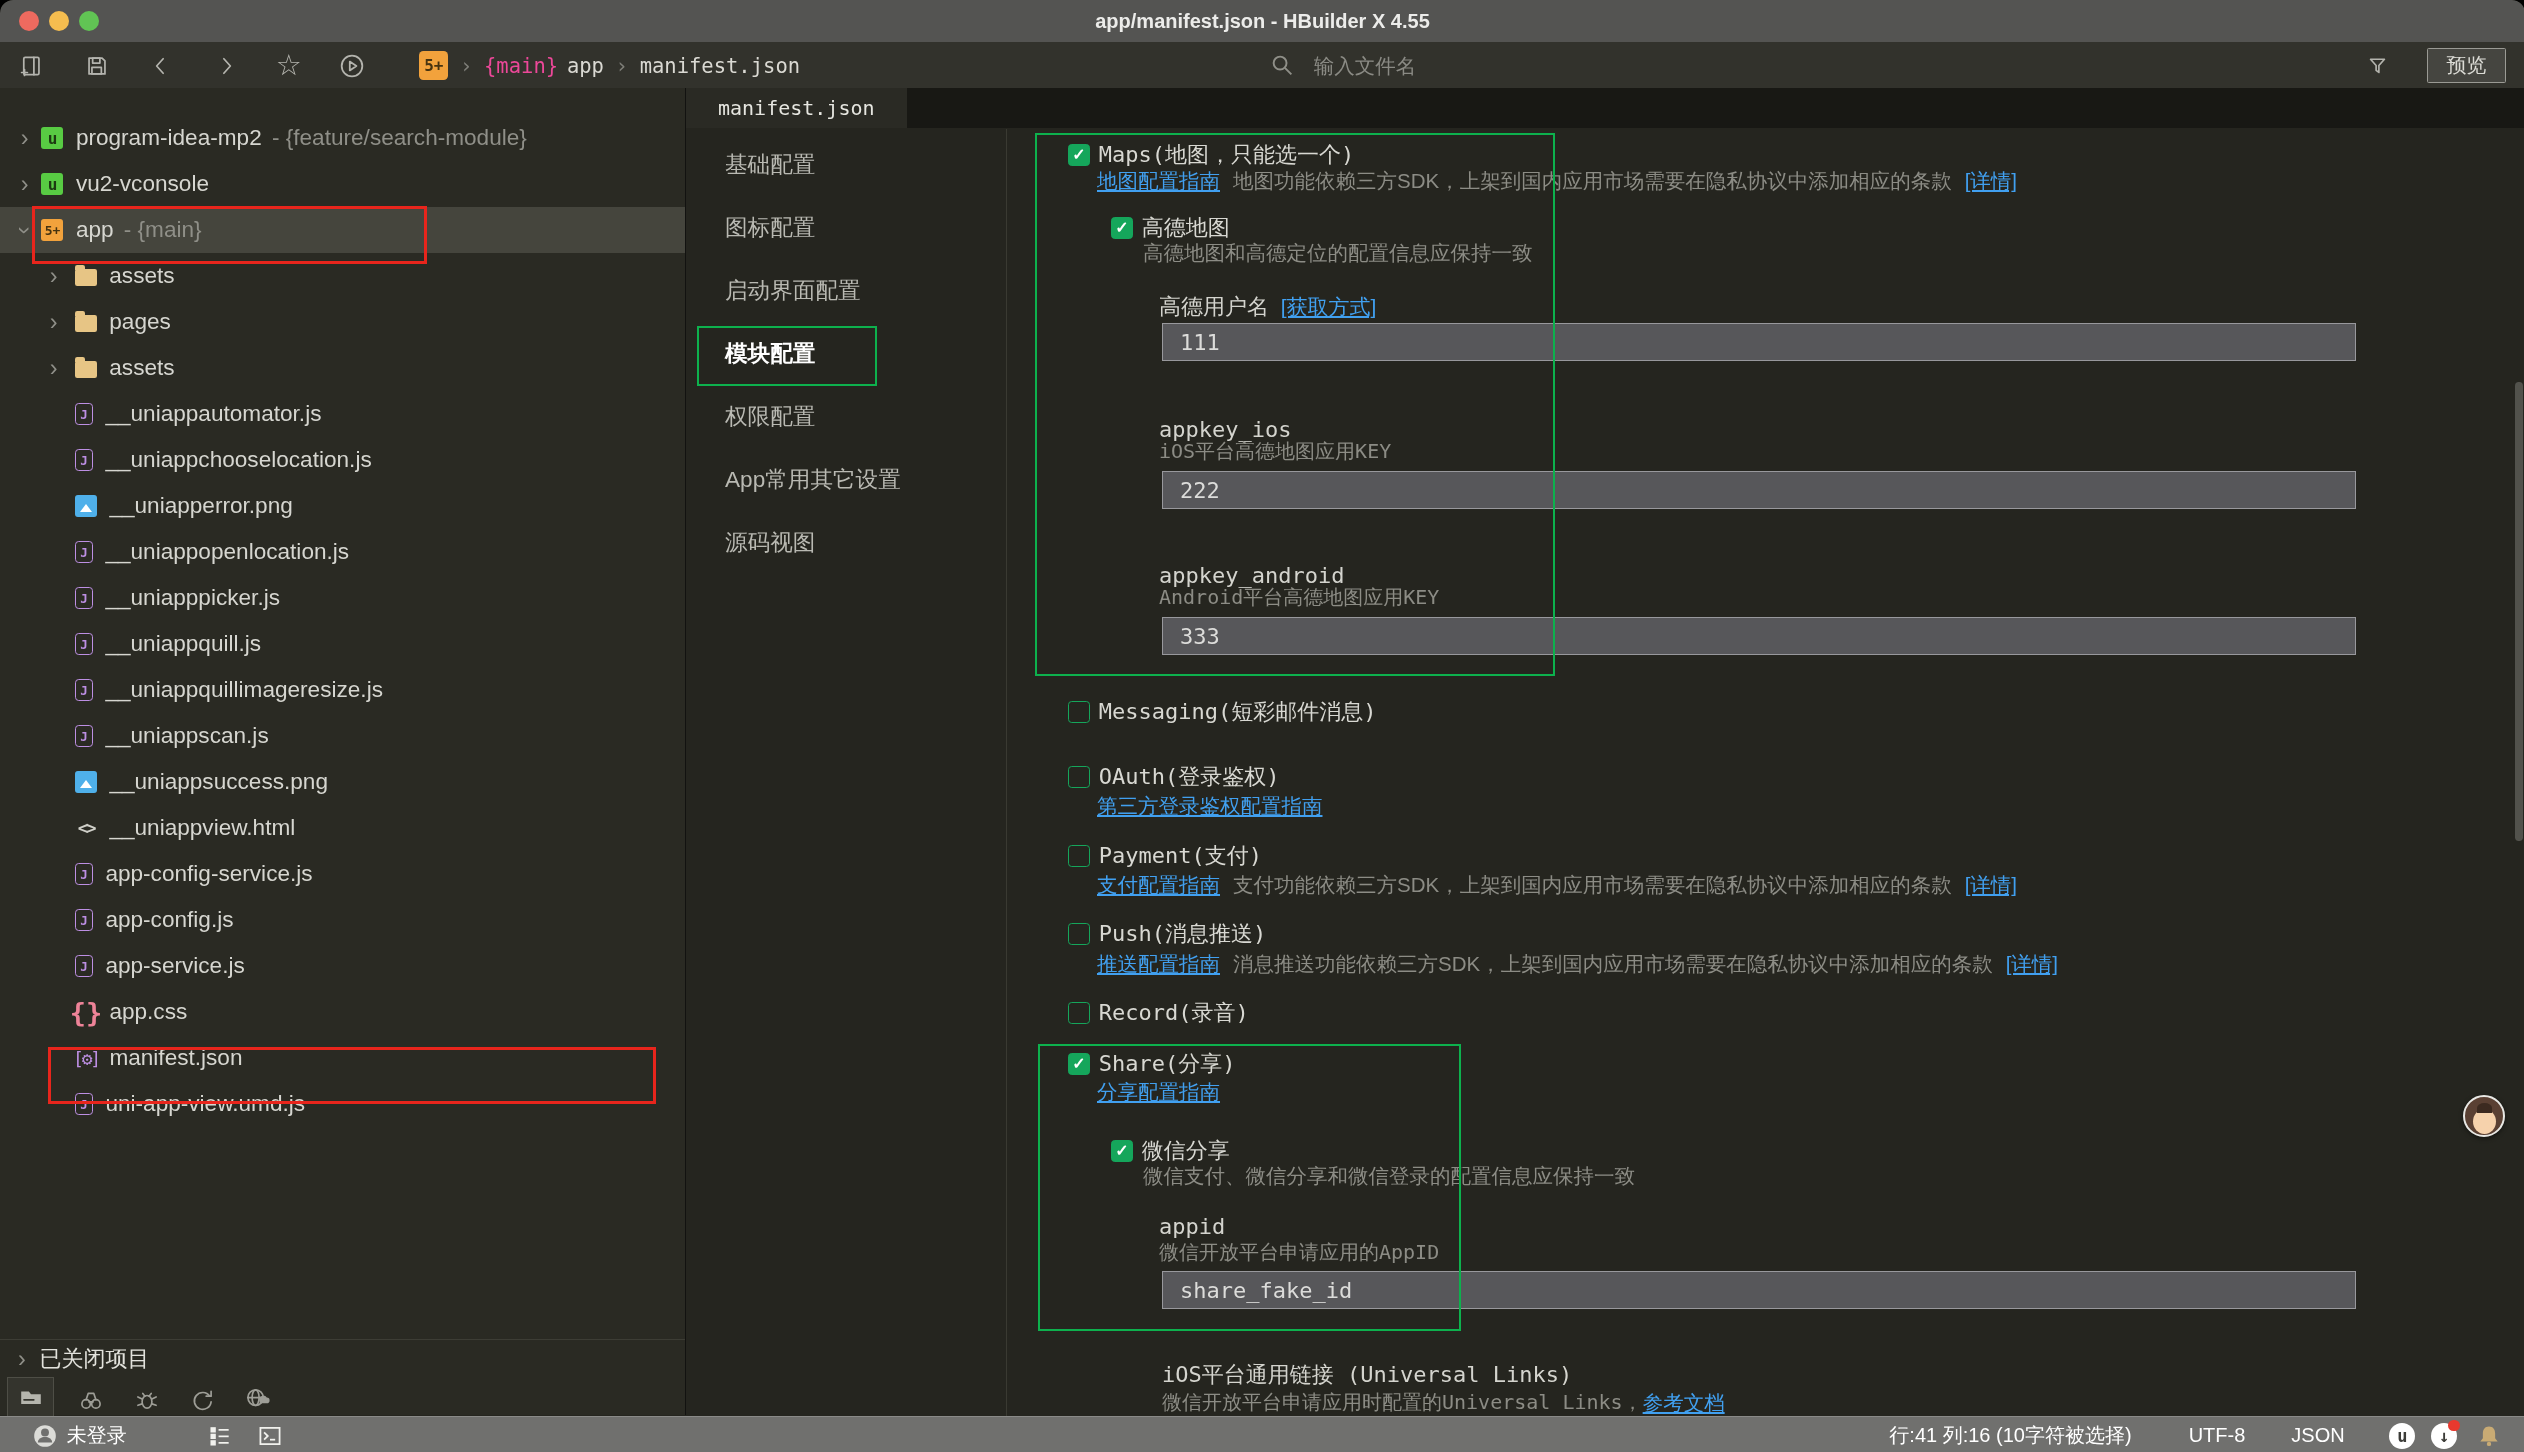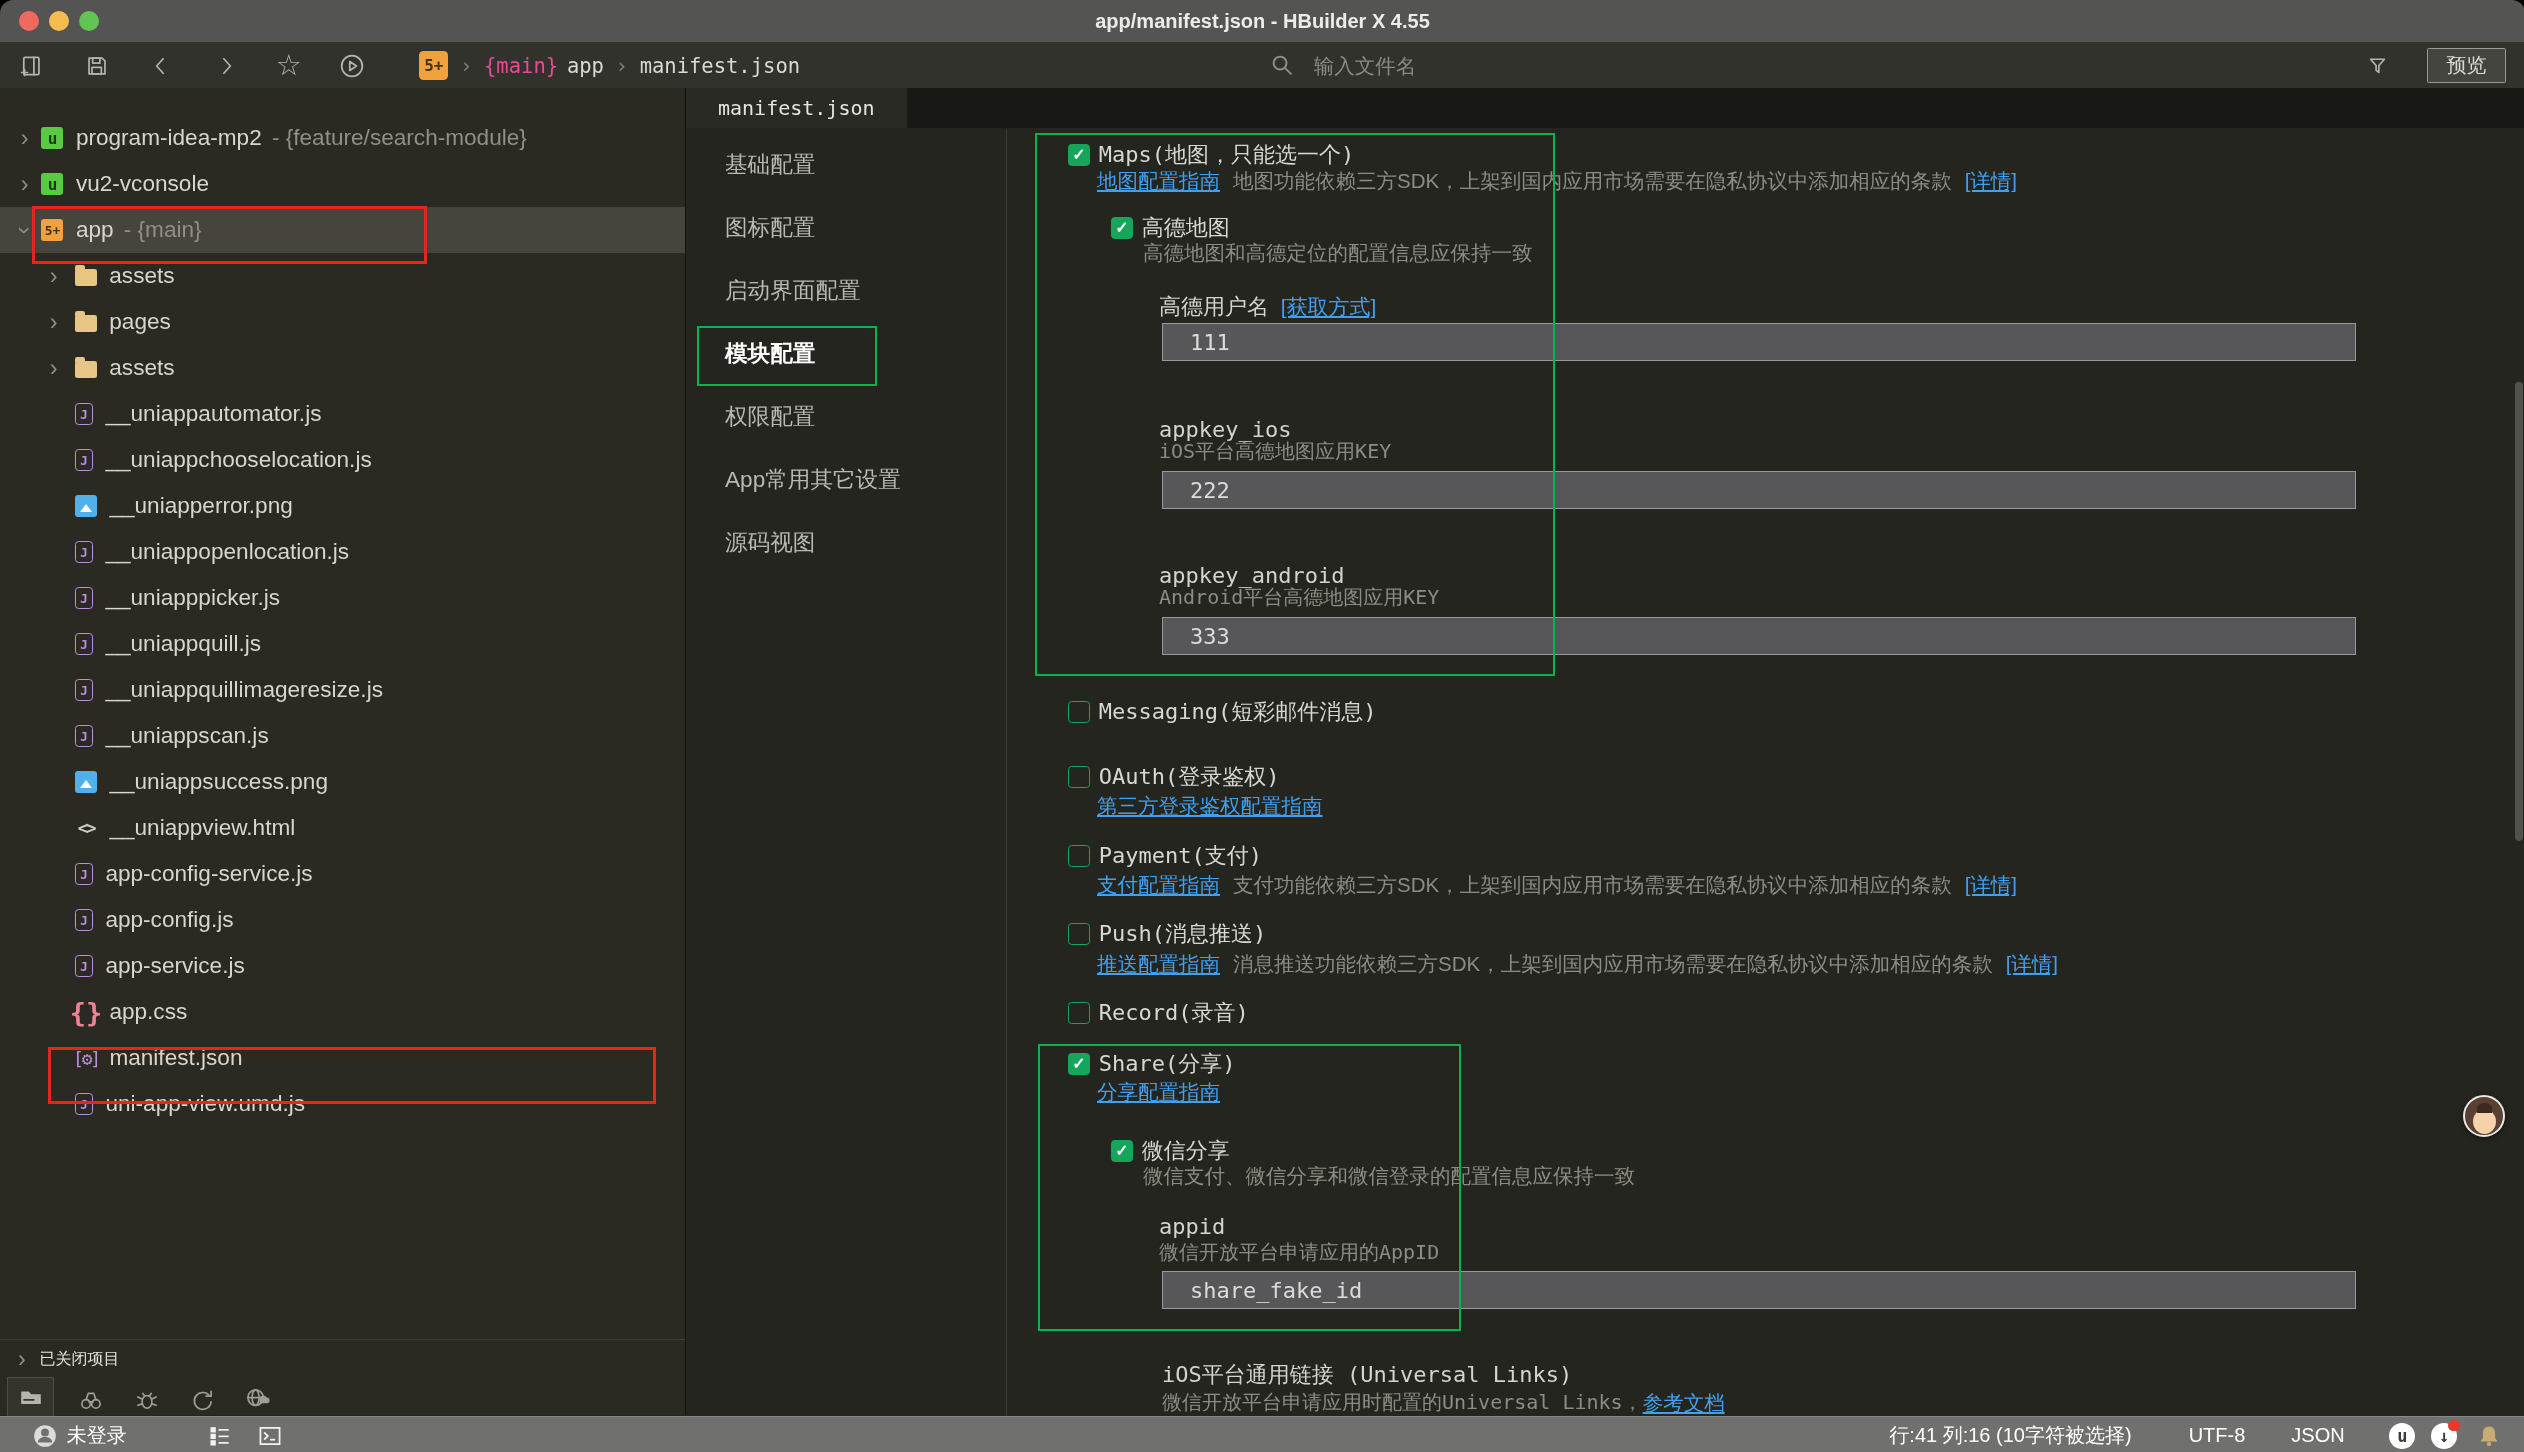--- a/index.html
+++ b/index.html
@@ -66,21 +66,21 @@
   .ic-js{border:1.5px solid #bd8fe3;border-radius:3.7px;width:16px;height:20.5px;}
   .ic-js::before{content:"J";color:#bd8fe3;font-weight:bold;font-size:12.4px;}
   .ic-img{background:#4fb0ea;}
   .ic-img::before{content:"";width:0;height:0;border-left:6.6px solid transparent;border-right:6.6px solid transparent;
                   border-bottom:8px solid #fff;margin-top:3.7px;}
   .ic-html::before{content:"<>";color:#cfcfc8;font-weight:bold;font-size:17.5px;letter-spacing:-2.2px;}
   .ic-css::before{content:"{}";color:#ee8398;font-weight:bold;font-size:27px;}
   .ic-manifest::before{content:"[\2699]";color:#bd8fe3;font-size:18px;letter-spacing:-2.2px;}
 
   .closed-projects{position:absolute;left:0;top:1251px;width:100%;height:38px;border-top:0.7px solid #3d3d35;
-                   display:flex;align-items:center;color:#e2e2dc;font-size:16px;}
+                   display:flex;align-items:center;color:#e2e2dc;font-size:22px;}
   .closed-projects .arrow{margin-left:10.2px;}
   .panel-tools{position:absolute;left:0;top:1289px;width:100%;height:39px;display:flex;align-items:flex-end;}
   .ptool{width:45px;height:34px;display:flex;align-items:center;justify-content:center;}
   .ptool svg{stroke:#9e9e97;fill:none;stroke-width:2.4;stroke-linecap:round;stroke-linejoin:round;}
   .ptool.active{background:#34342d;border:0.7px solid #4e4e46;border-bottom:none;height:38px;margin-left:7.3px;}
   .ptool.active svg{stroke:#c6c6bf;}
 
   .ann-red{position:absolute;border:3.7px solid #e8251c;pointer-events:none;}
   .ann-green{position:absolute;border:2.9px solid #0db14d;pointer-events:none;}
 
@@ -100,21 +100,21 @@
             display:flex;align-items:center;justify-content:center;flex:none;}
   .checkbox.checked{background:#15a65b;}
   .checkbox.checked::after{content:"\2713";color:#fff;font-size:16px;font-weight:bold;line-height:1;}
   .cblabel{margin-left:8.8px;color:#d8d8d2;font:22px var(--mono);}
   .link{color:#41a0f0;font-size:20.5px;text-decoration:underline;cursor:pointer;font-family:var(--sans);}
   .gdesc{color:#8c8c85;font-size:20.5px;margin-left:13px;font-family:var(--sans);}
   .gdesc+.link{margin-left:13px;}
   .flabel{color:#d4d4ce;font:22px var(--mono);}
   .fdesc{color:#8c8c85;font:20px var(--mono);}
   .field{position:absolute;left:155px;width:1194px;height:38px;box-sizing:border-box;background:#57575a;
-         border:0.7px solid #98989c;color:#dcdcda;font:22px var(--mono);padding:0 27px;outline:none;}
+         border:0.7px solid #98989c;color:#dcdcda;font:22px var(--mono);padding:0 17px;outline:none;}
   .scrollthumb{position:absolute;right:1.5px;top:253px;width:7.3px;height:459px;background:#52524c;border-radius:3.7px;}
 
   .avatar{position:absolute;left:2463px;top:1095px;width:42px;height:42px;border-radius:50%;
           background:#5a4033;border:2.2px solid #e8e8e4;box-sizing:border-box;overflow:hidden;box-shadow:0 1.5px 4.4px rgba(0,0,0,.5);}
   .avatar::before{content:"";position:absolute;left:8px;top:11.7px;width:22.6px;height:25px;border-radius:50%;background:#f6d2ac;}
   .avatar::after{content:"";position:absolute;left:11.7px;top:5.8px;width:15.3px;height:10.2px;border-radius:50% 50% 0 0;background:#3c2a20;}
 
   
   .statusbar{position:absolute;left:0;top:1416px;width:2525px;height:37px;background:#70706e;
              border-top:0.7px solid #8a8a88;display:flex;align-items:center;color:#fff;font-size:20px;}

